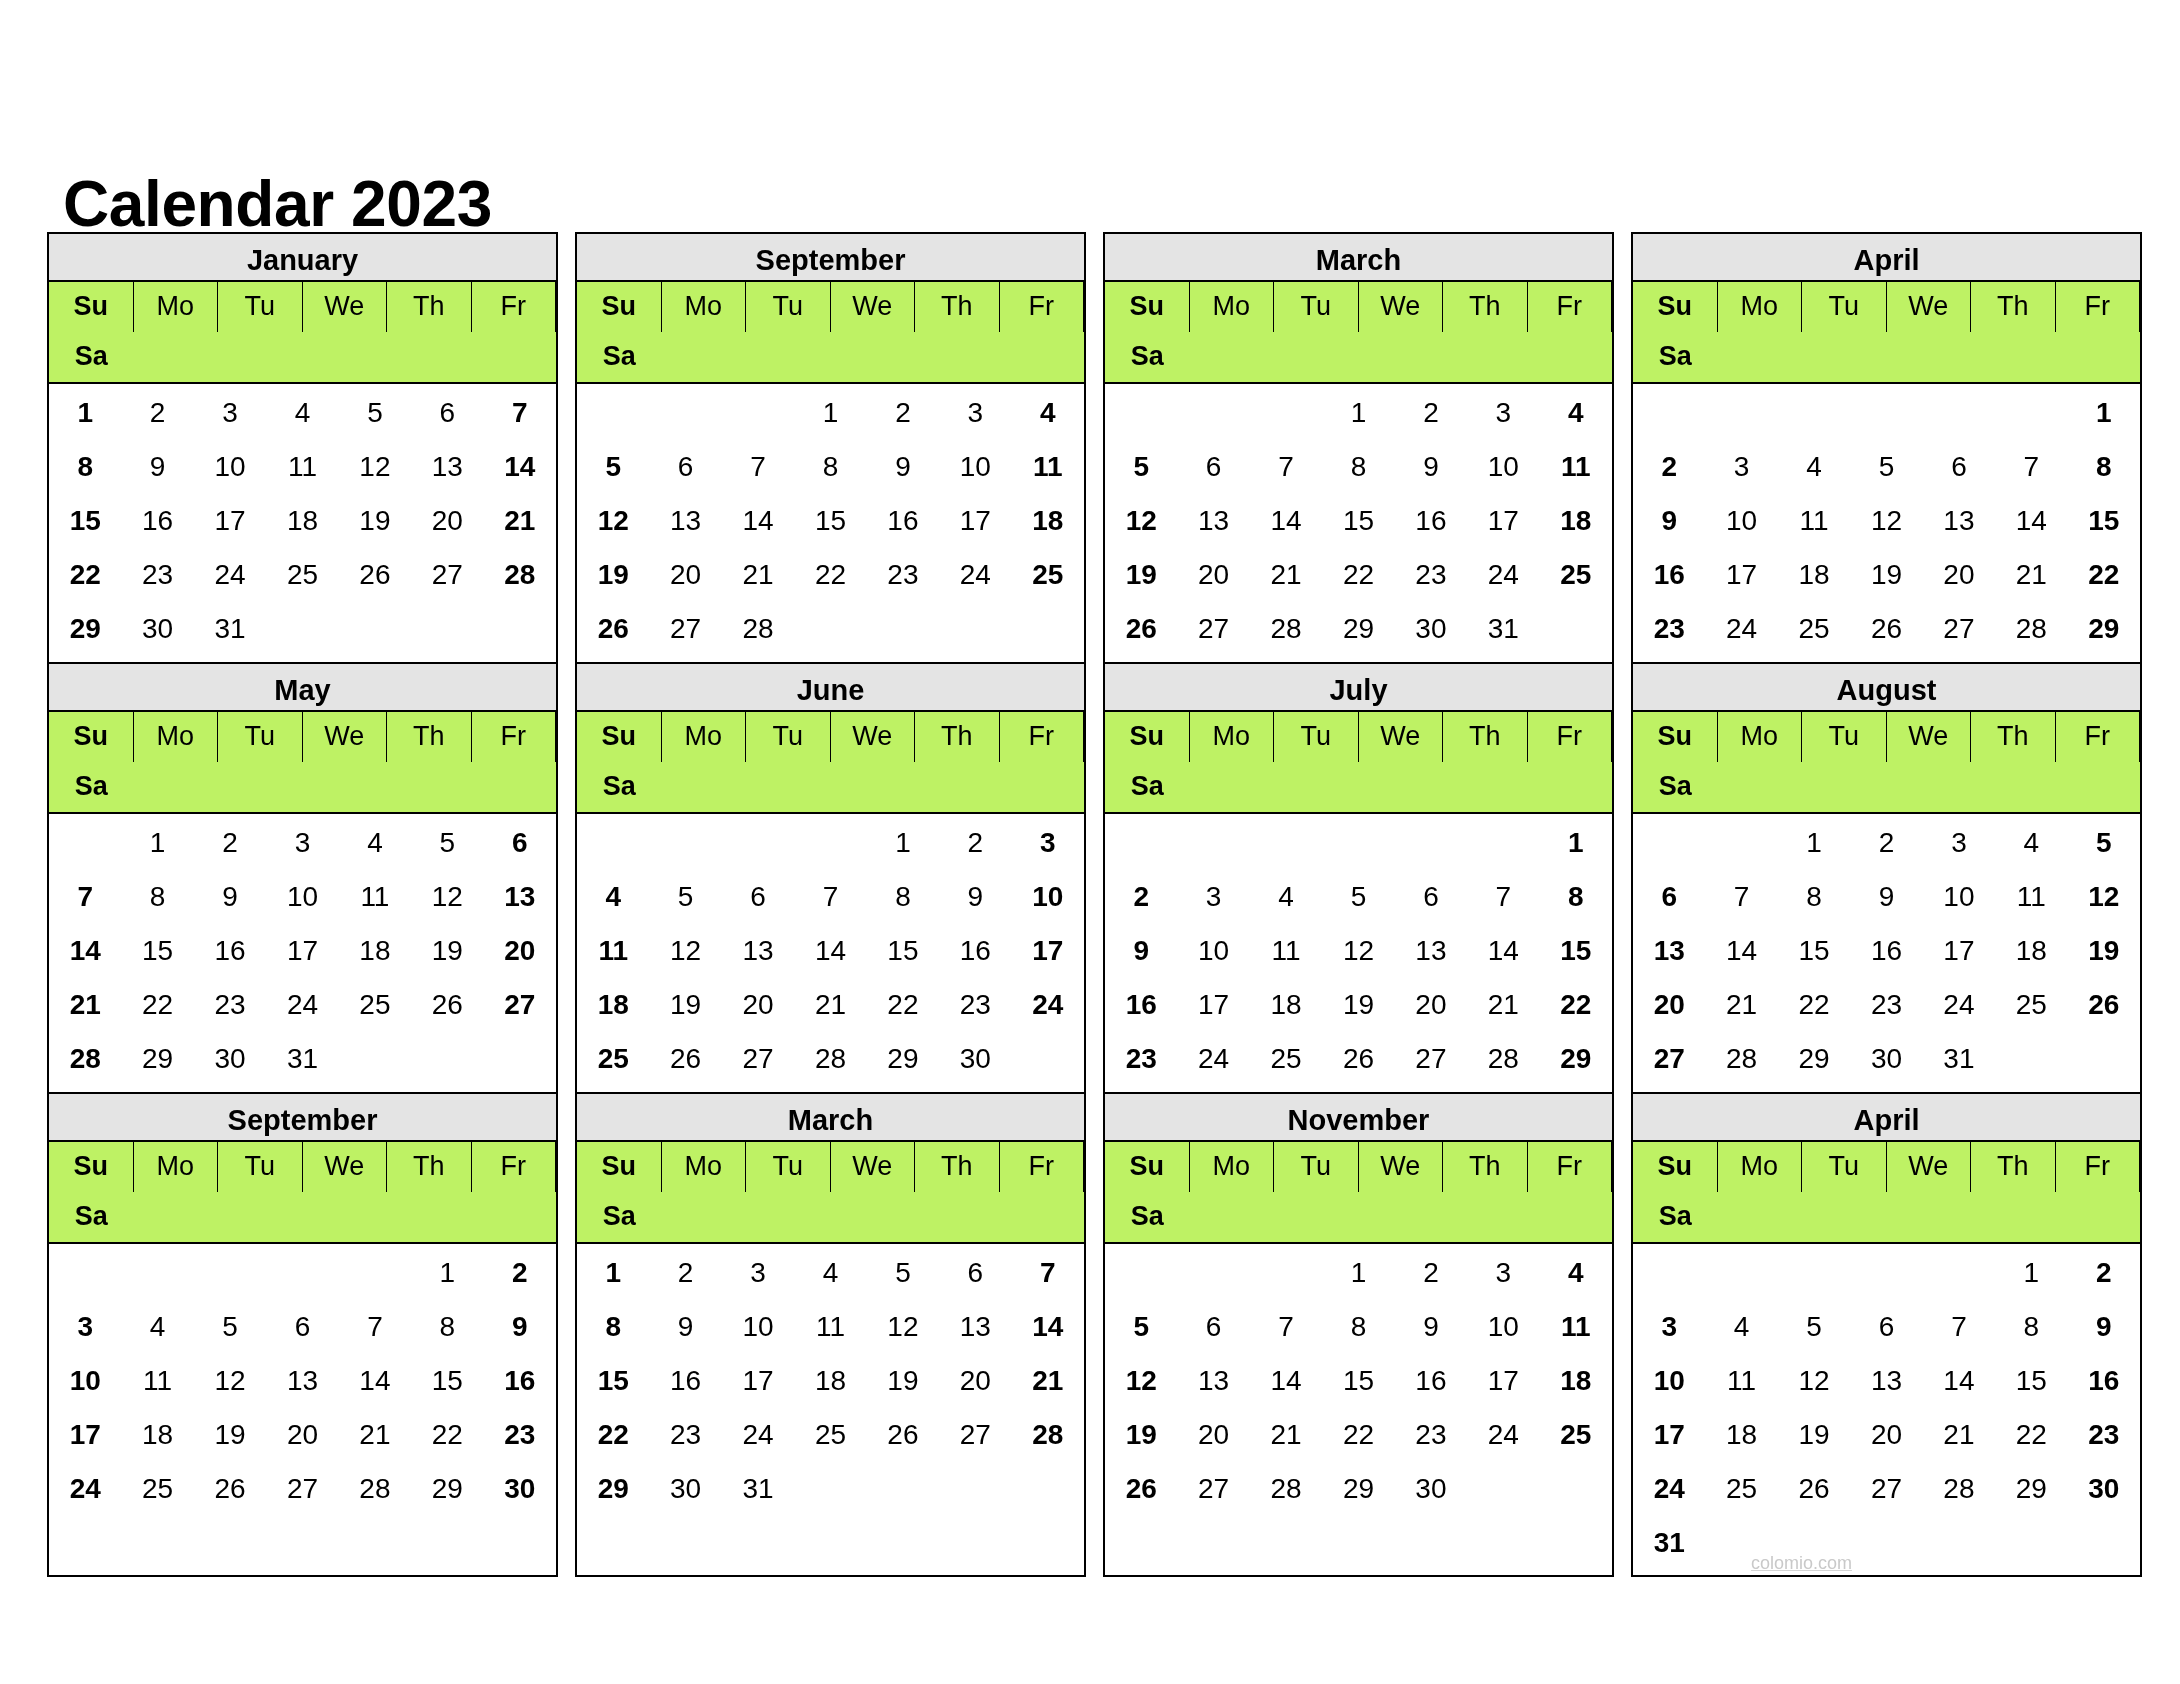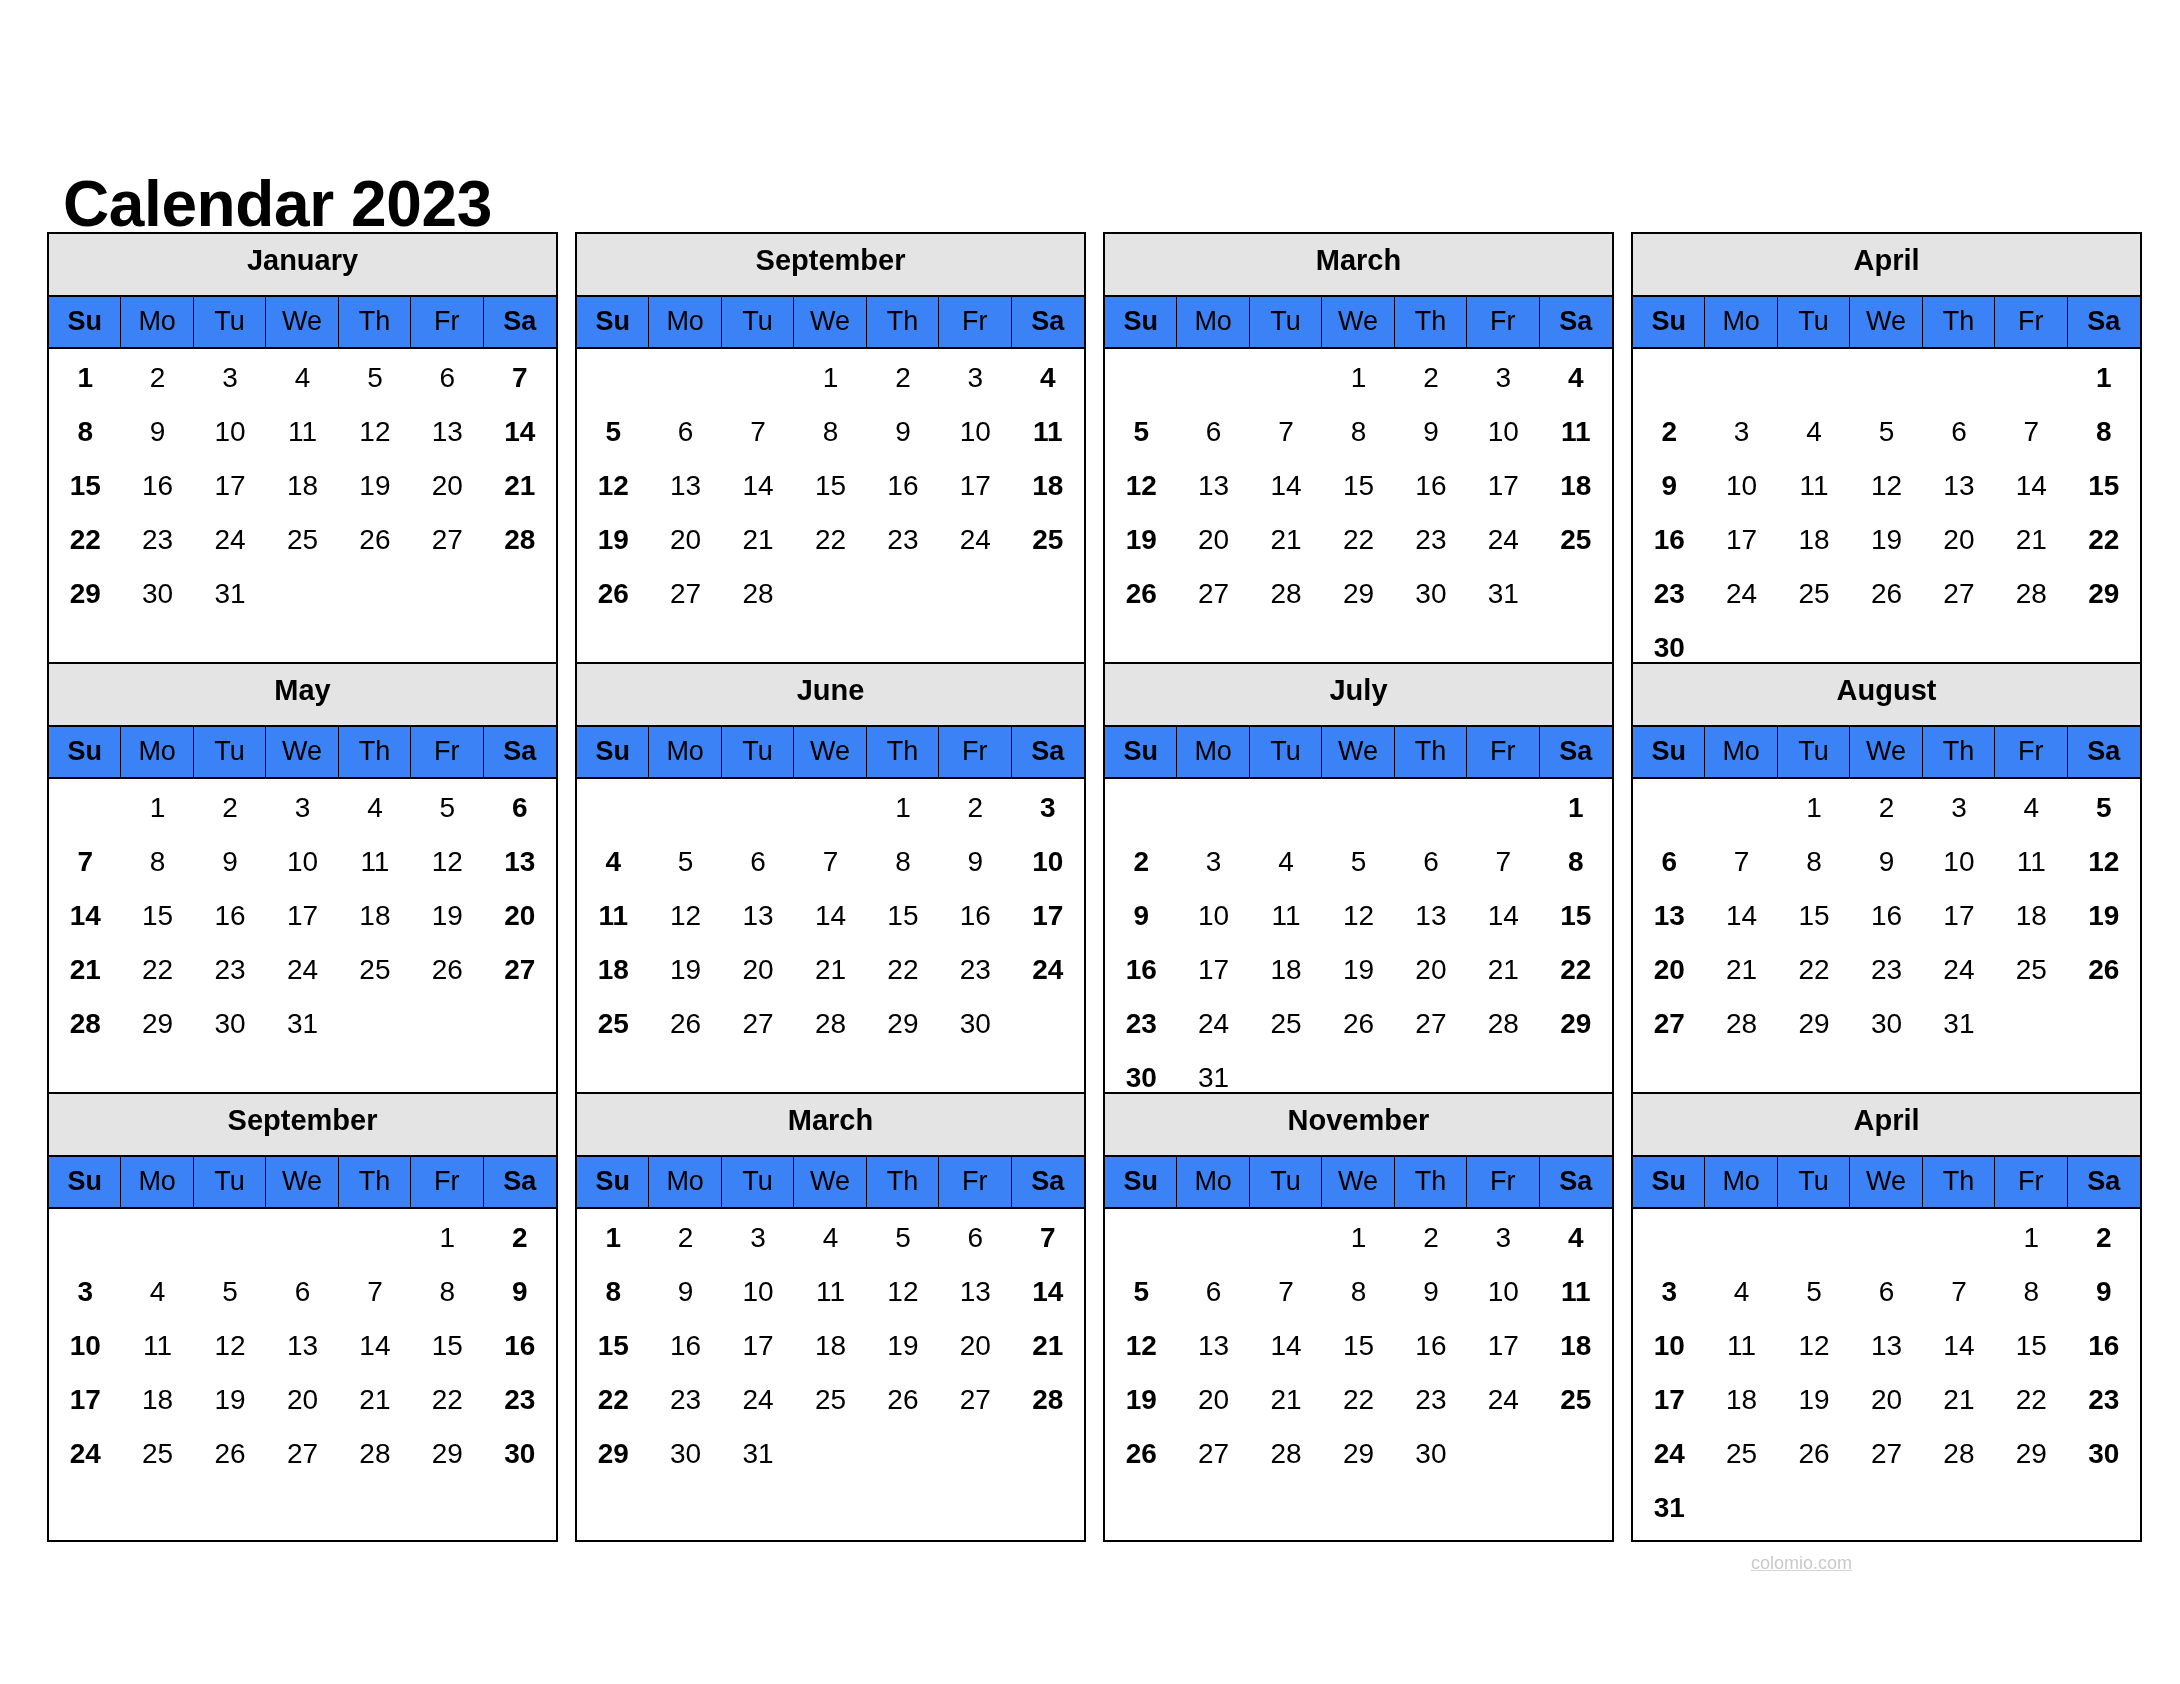--- a/index.html
+++ b/index.html
@@ -50,28 +50,28 @@
     display: flex;
     flex-direction: column;
     align-self: start;
   }
   .month-name {
     background: #e4e4e4;
     text-align: center;
     font-size: 29px;
     font-weight: bold;
     line-height: 1;
-    padding: 12px 0 20px 0;
+    padding: 12px 0 5px 0;
     border-bottom: 2.6px solid #000000;
     box-sizing: border-box;
   }
   .weekday-row {
     display: grid;
-    grid-template-columns: repeat(7, 1fr);
-    background: #3b82f6;
+    grid-template-columns: repeat(6, 1fr);
+    background: #bef264;
     border-bottom: 2.6px solid #000000;
   }
   .weekday-cell {
     text-align: center;
     font-size: 27px;
     line-height: 1;
     padding: 11px 0 12px 0;
     border-right: 1.7px solid #000000;
     box-sizing: border-box;
   }

